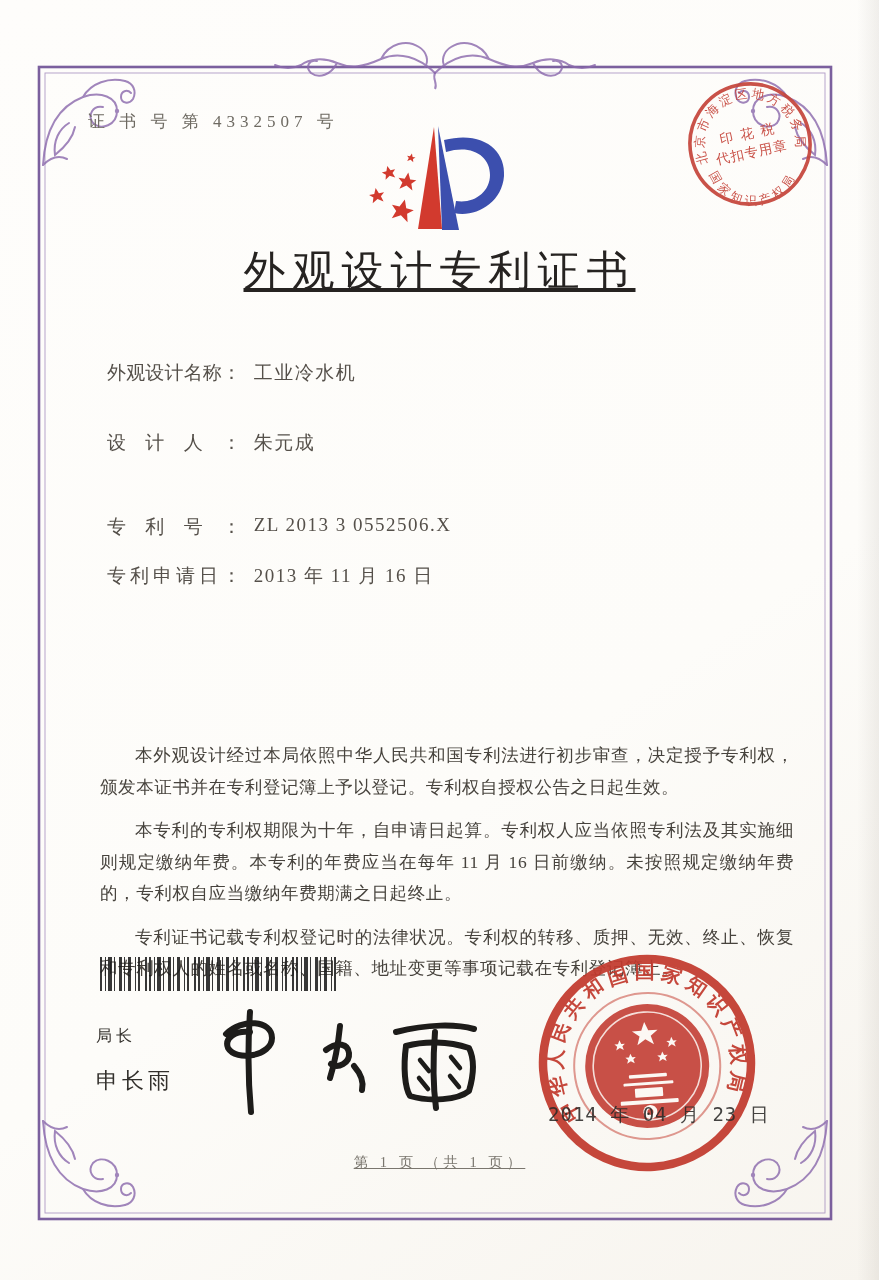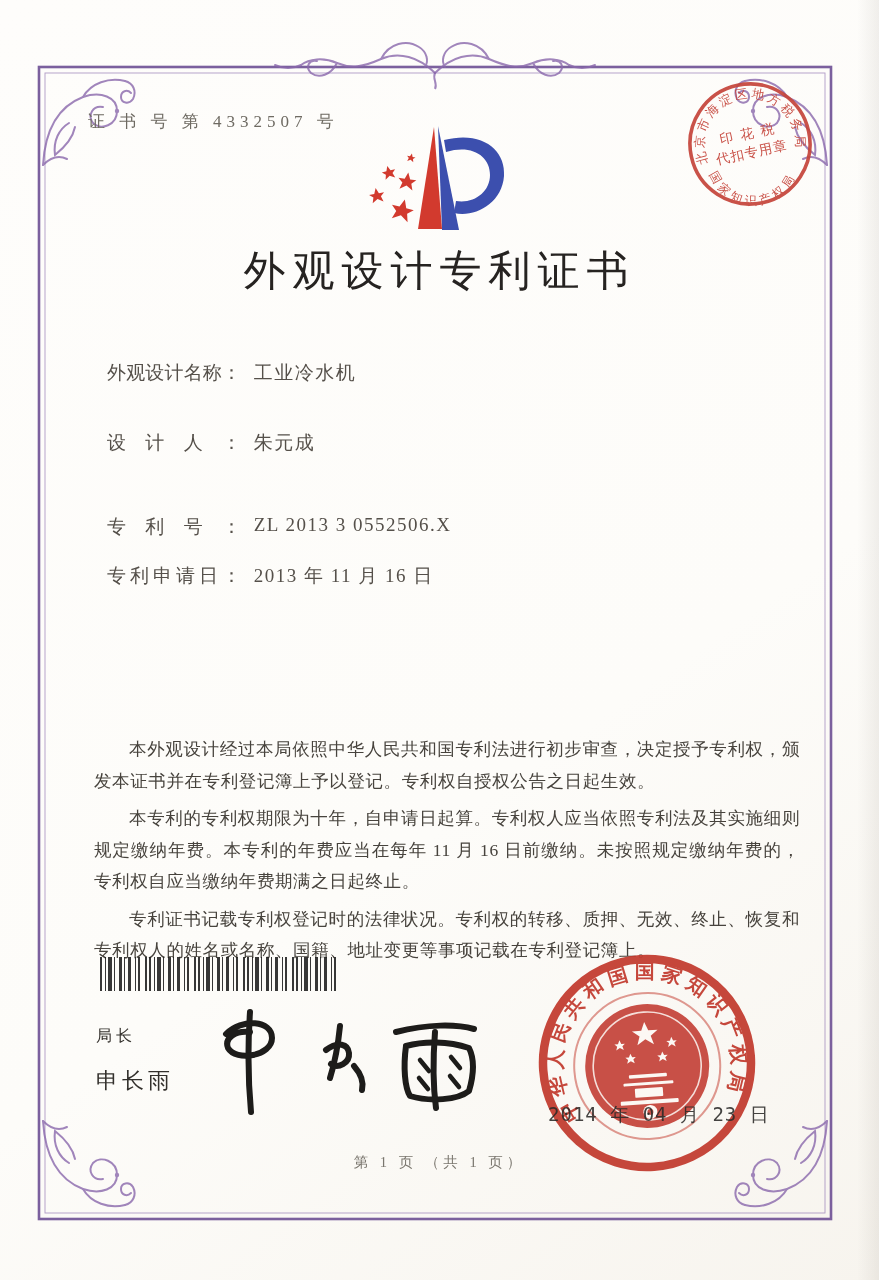--- a/index.html
+++ b/index.html
@@ -18,35 +18,35 @@
   }
   .frame-svg{position:absolute;left:0;top:0;}
 
   .cert-number{
     position:absolute;left:88px;top:110px;
     font-size:17px;letter-spacing:5px;color:#6e6a62;
   }
   .logo-wrap{position:absolute;left:362px;top:124px;width:152px;height:112px;}
   .title{
     position:absolute;left:0;right:0;top:243px;text-align:center;
-    font-size:42px;letter-spacing:7px;color:#262321;font-weight:500;
+    font-size:42px;letter-spacing:7px;color:#262321;font-weight:500;text-decoration:underline;
   }
 
   .tax-seal{position:absolute;left:668px;top:62px;width:164px;height:164px;opacity:.92;}
 
   .field-row{position:absolute;left:95px;font-size:19px;color:#55504a;white-space:nowrap;}
   .field-label{display:inline-block;width:134px;text-align:justify;text-align-last:justify;vertical-align:top;margin-left:12px;}
   .field-value{margin-left:8px;letter-spacing:1.5px;margin-top:16px;}
 
   .paragraphs{
     position:absolute;left:88px;top:728px;width:718px;
     font-size:17.5px;line-height:31.5px;color:#47433d;
     text-align:justify;letter-spacing:.6px;
   }
-  .paragraphs p{margin:6px;text-indent:2em;}
+  .paragraphs p{margin:12px;text-indent:2em;}
 
   .barcode{
     position:absolute;left:100px;top:957px;width:236px;height:34px;
     background:repeating-linear-gradient(90deg,
       #1c1c1c 0 2px,  transparent 2px 5px,
       #1c1c1c 5px 6px, transparent 6px 8px,
       #1c1c1c 8px 12px, transparent 12px 14px,
       #1c1c1c 14px 15px, transparent 15px 19px,
       #1c1c1c 19px 22px, transparent 22px 24px,
       #1c1c1c 24px 25px, transparent 25px 28px,
@@ -65,21 +65,21 @@
 
   .office-seal{position:absolute;left:530px;top:946px;width:234px;height:234px;opacity:.93;}
   .date-stamp{
     position:absolute;left:548px;top:1102px;width:230px;
     font-family:"DejaVu Sans Mono","Liberation Mono",monospace;
     font-size:19px;letter-spacing:1px;color:#2b2a28;opacity:.88;white-space:nowrap;
   }
 
   .page-footer{
     position:absolute;left:0;right:0;top:1153px;text-align:center;
-    font-size:14.5px;letter-spacing:4px;color:#7a766e;
+    font-size:14.5px;letter-spacing:4px;color:#7a766e;text-decoration:underline;
   }
 </style>
 </head>
 <body>
 
 <div class="page">
 
   <svg class="frame-svg" width="879" height="1280" viewBox="0 0 879 1280" aria-hidden="true">
     <defs>
       <g id="cornerFl" stroke="#8a68ac" stroke-width="2" fill="none" stroke-linecap="round" opacity=".8">

